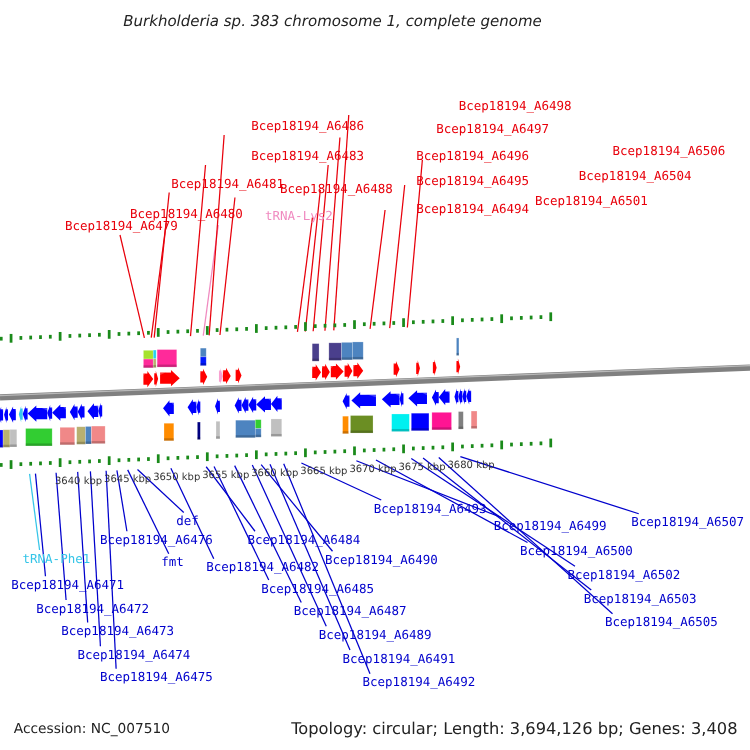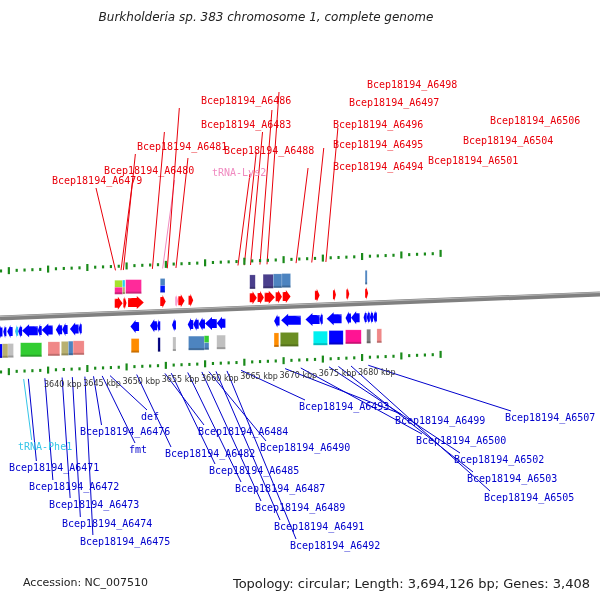--- a/index.html
+++ b/index.html
@@ -1,20 +1,20 @@
 <!DOCTYPE html>
 <html><head>
   <meta charset="utf-8">
   <style>
     html, body { margin: 0; padding: 0; background: #ffffff; }
     body { width: 600px; height: 600px; position: relative; overflow: hidden;
            font-family: "DejaVu Sans", sans-serif; }
     #title { position: absolute; top: 10px; left: 0; width: 532px; text-align: center;
              font-style: italic; font-size: 12px; color: #222; }
-    #footer-left { position: absolute; left: 23px; top: 576px; font-size: 11px; color: #222; }
+    #footer-left { position: absolute; left: 11px; top: 576px; font-size: 11px; color: #222; }
     #footer-right { position: absolute; right: 10px; top: 576px; font-size: 13px; color: #222; }
     svg#map { position: absolute; left: 0; top: 0; }
     .lbl { font-family: "DejaVu Sans Mono", monospace; font-size: 10px; }
     .kbp { font-family: "DejaVu Sans", sans-serif; font-size: 8px; fill: #333; }
   </style>
 </head>
 <body>
 
 <div id="title">Burkholderia sp. 383 chromosome 1, complete genome</div>
 

